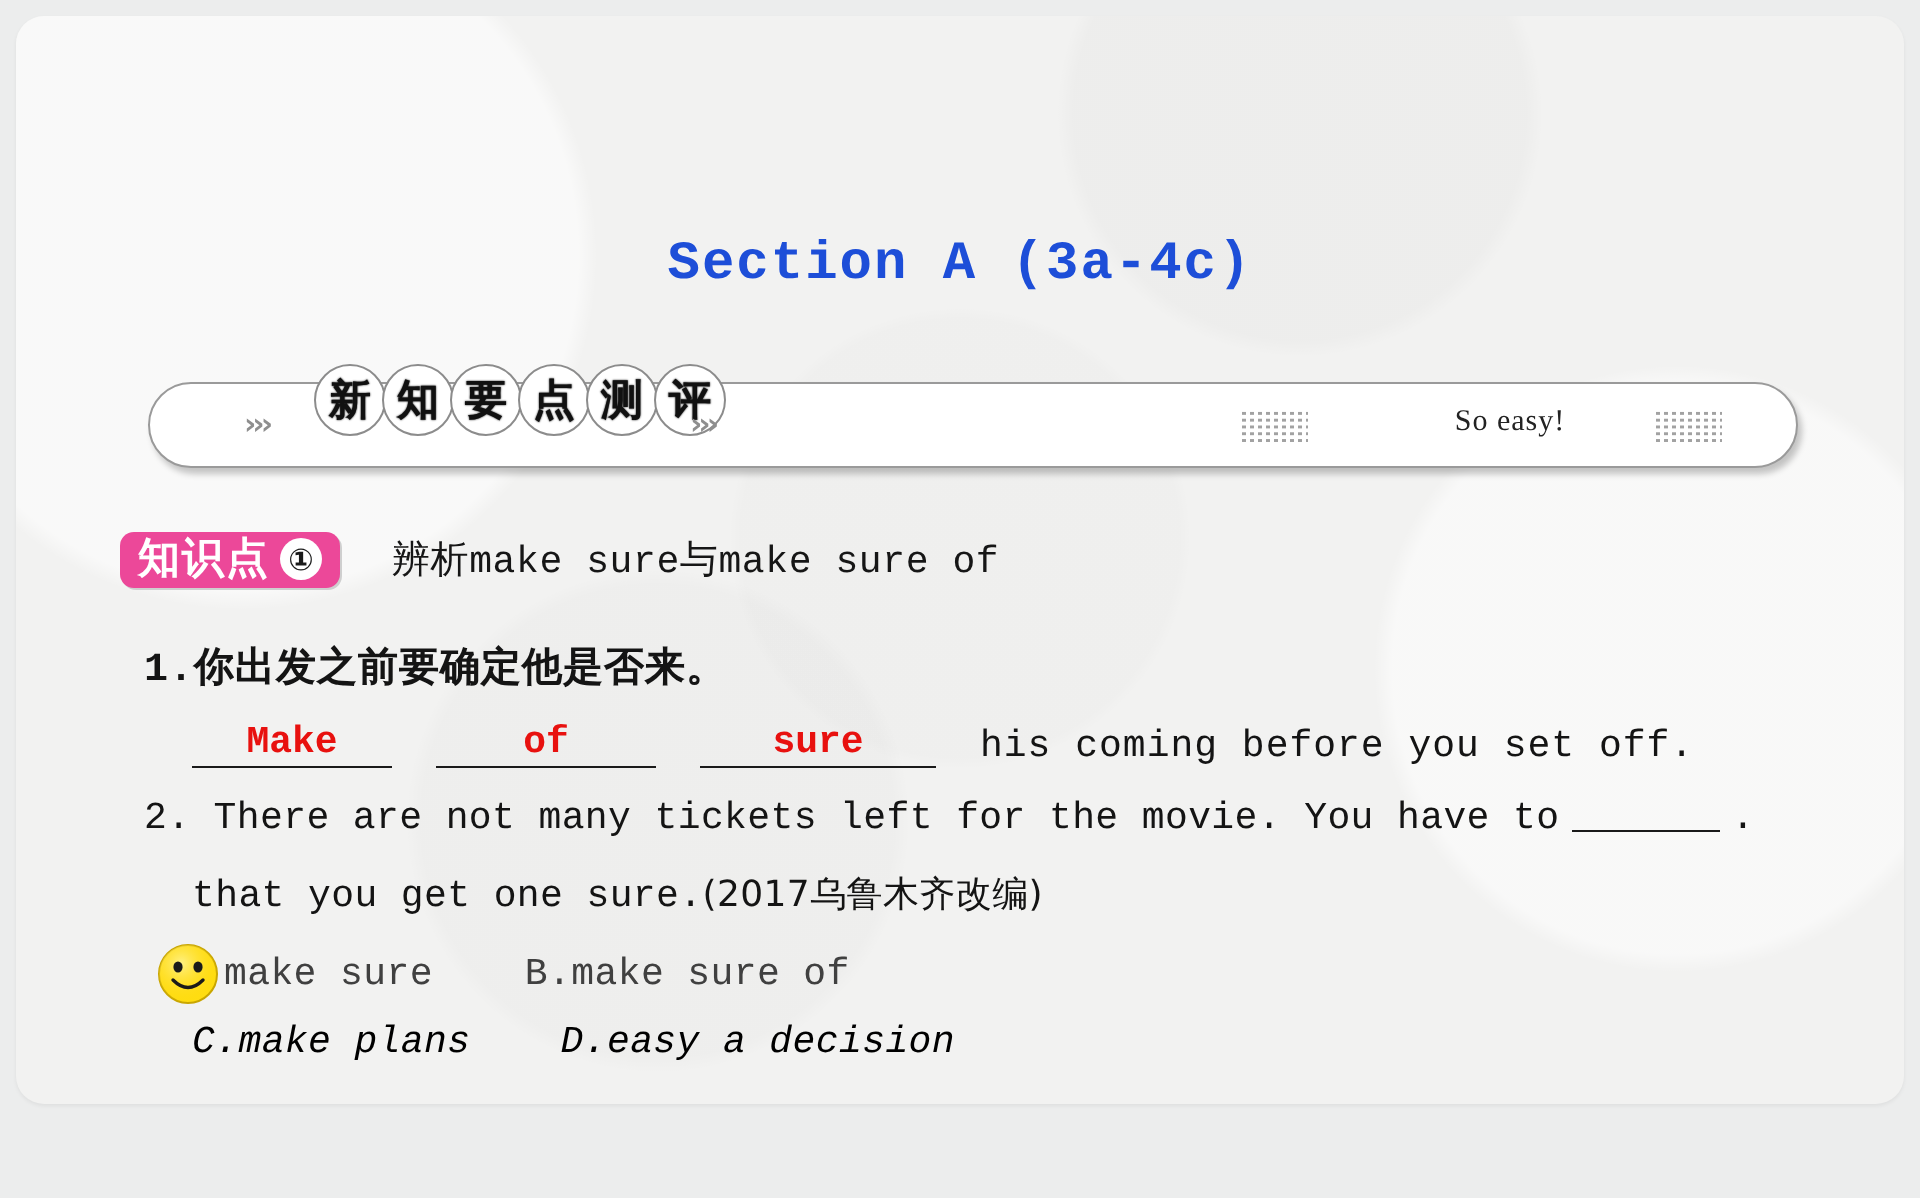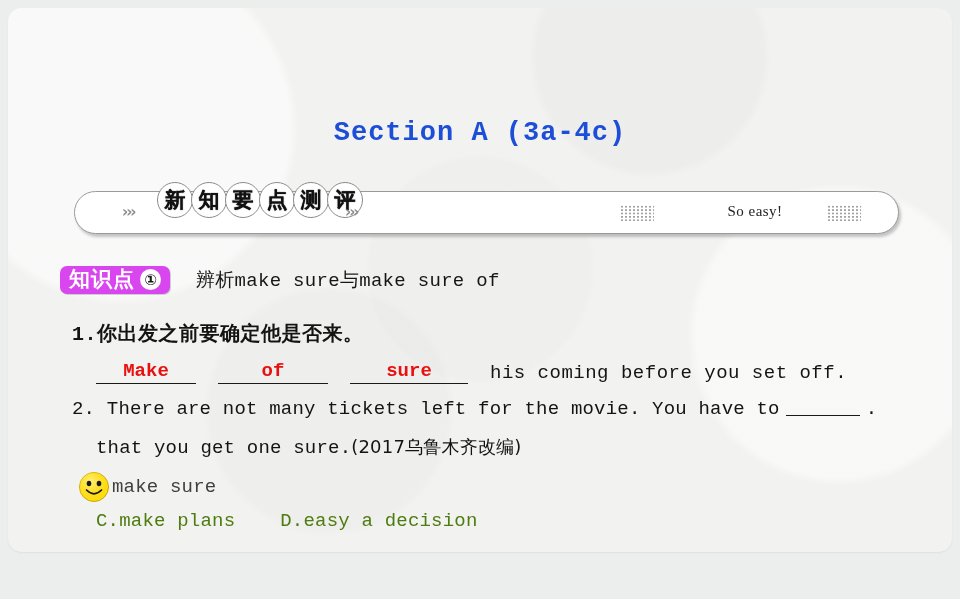--- a/index.html
+++ b/index.html
@@ -134,21 +134,21 @@
     position: absolute;
     left: 52px;
     top: 258px;
     display: flex;
     align-items: center;
   }
   .kp-badge {
     display: flex;
     align-items: center;
     gap: 1px;
-    background: #d946ef;
+    background: #ec4899;
     border-radius: 7px;
     padding: 3px 9px 4px 9px;
     box-shadow: 1px 1px 0 #cfcfcf;
   }
   .kp-badge .kp-text {
     font-family: "DejaVu Sans", sans-serif;
     font-size: 21px;
     font-weight: bold;
     color: #ffffff;
     letter-spacing: 1px;
@@ -253,21 +253,22 @@
     align-items: center;
     font-size: 19px;
     color: #404040;
   }
   .opt-row2 {
     position: absolute;
     left: 88px;
     top: 502px;
     display: flex;
     font-size: 19px;
-    color: #4d7c0f;
+    color: #000000;
+    font-style: italic;
   }
   .smiley {
     width: 32px;
     height: 32px;
     margin-right: 2px;
     flex: none;
   }
   .opt { white-space: nowrap; letter-spacing: .2px; }
   .opt-a { margin-right: 46px; }
   .opt-c { margin-right: 45px; }
@@ -333,20 +334,21 @@
           <radialGradient id="sg" cx="38%" cy="32%" r="70%">
             <stop offset="0%" stop-color="#fff59a" stop-opacity=".85"></stop>
             <stop offset="100%" stop-color="#ffd400" stop-opacity="0"></stop>
           </radialGradient>
         </defs>
         <ellipse cx="22" cy="25" rx="4.6" ry="5.6" fill="#1a1a1a"></ellipse>
         <ellipse cx="42" cy="25" rx="4.6" ry="5.6" fill="#1a1a1a"></ellipse>
         <path d="M17 38 Q32 53 47 38" fill="none" stroke="#1a1a1a" stroke-width="3.4" stroke-linecap="round"></path>
       </svg>
       <span class="opt opt-a">make sure</span>
+      <span class="opt"><span>B.</span><span>make sure of</span></span>
     </div>
 
     <div class="opt-row2">
       <span class="opt opt-c"><span>C.</span><span>make plans</span></span>
       <span class="opt"><span>D.</span><span>easy a decision</span></span>
     </div>
 
   </div>
 </div>
 

